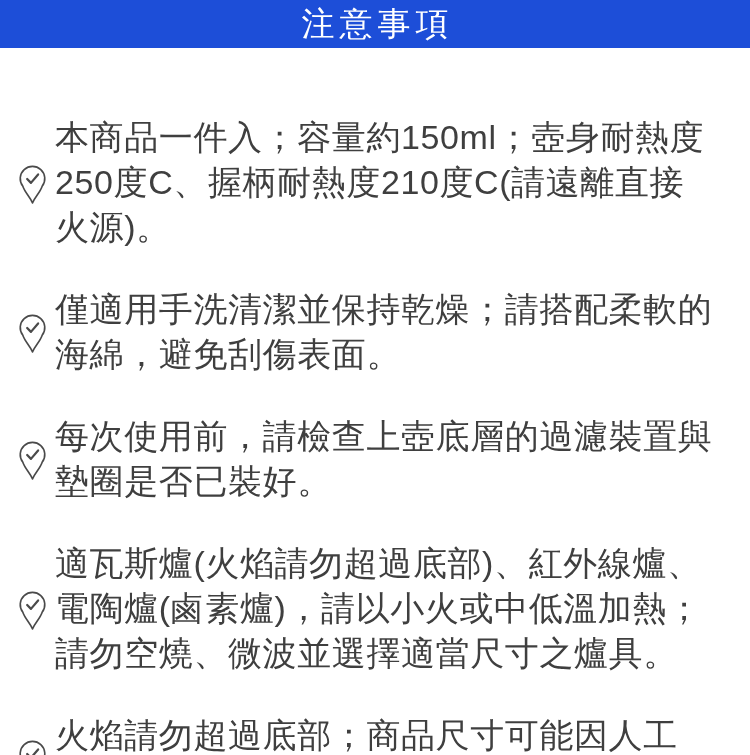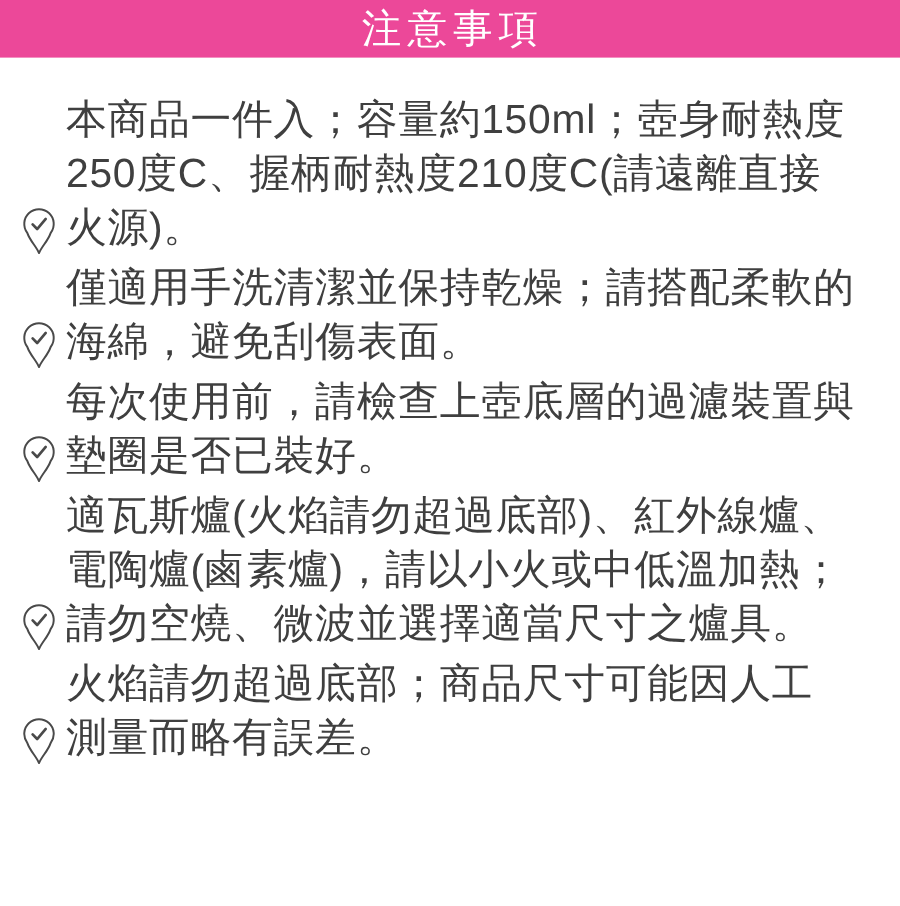--- a/index.html
+++ b/index.html
@@ -10,42 +10,43 @@
   body {
     width: 750px;
     height: 755px;
     overflow: hidden;
     font-family: "Liberation Sans", sans-serif;
     position: relative;
   }
   .header {
     width: 100%;
     height: 48px;
-    background: #ec4899;
+    background: #1d4ed8;
     display: flex;
     align-items: center;
     justify-content: center;
   }
   .header-title {
     color: #ffffff;
     font-size: 33px;
     font-weight: 500;
     letter-spacing: 5px;
     padding-left: 5px; 
     line-height: 48px;
     white-space: nowrap;
   }
   .notes {
     padding: 30px 36px 0 18px;
   }
   .note {
     display: flex;
-    align-items: flex-end;
+    align-items: center;
     margin-bottom: 5px;
     color: #3f3f3f;
+    margin-top: 37px;
   }
   .note .icon {
     flex: 0 0 30px;
     width: 30px;
     margin: 3px 7px 0 0;
   }
   .note .icon svg {
     width: 29px;
     height: 41px;
     display: block;

